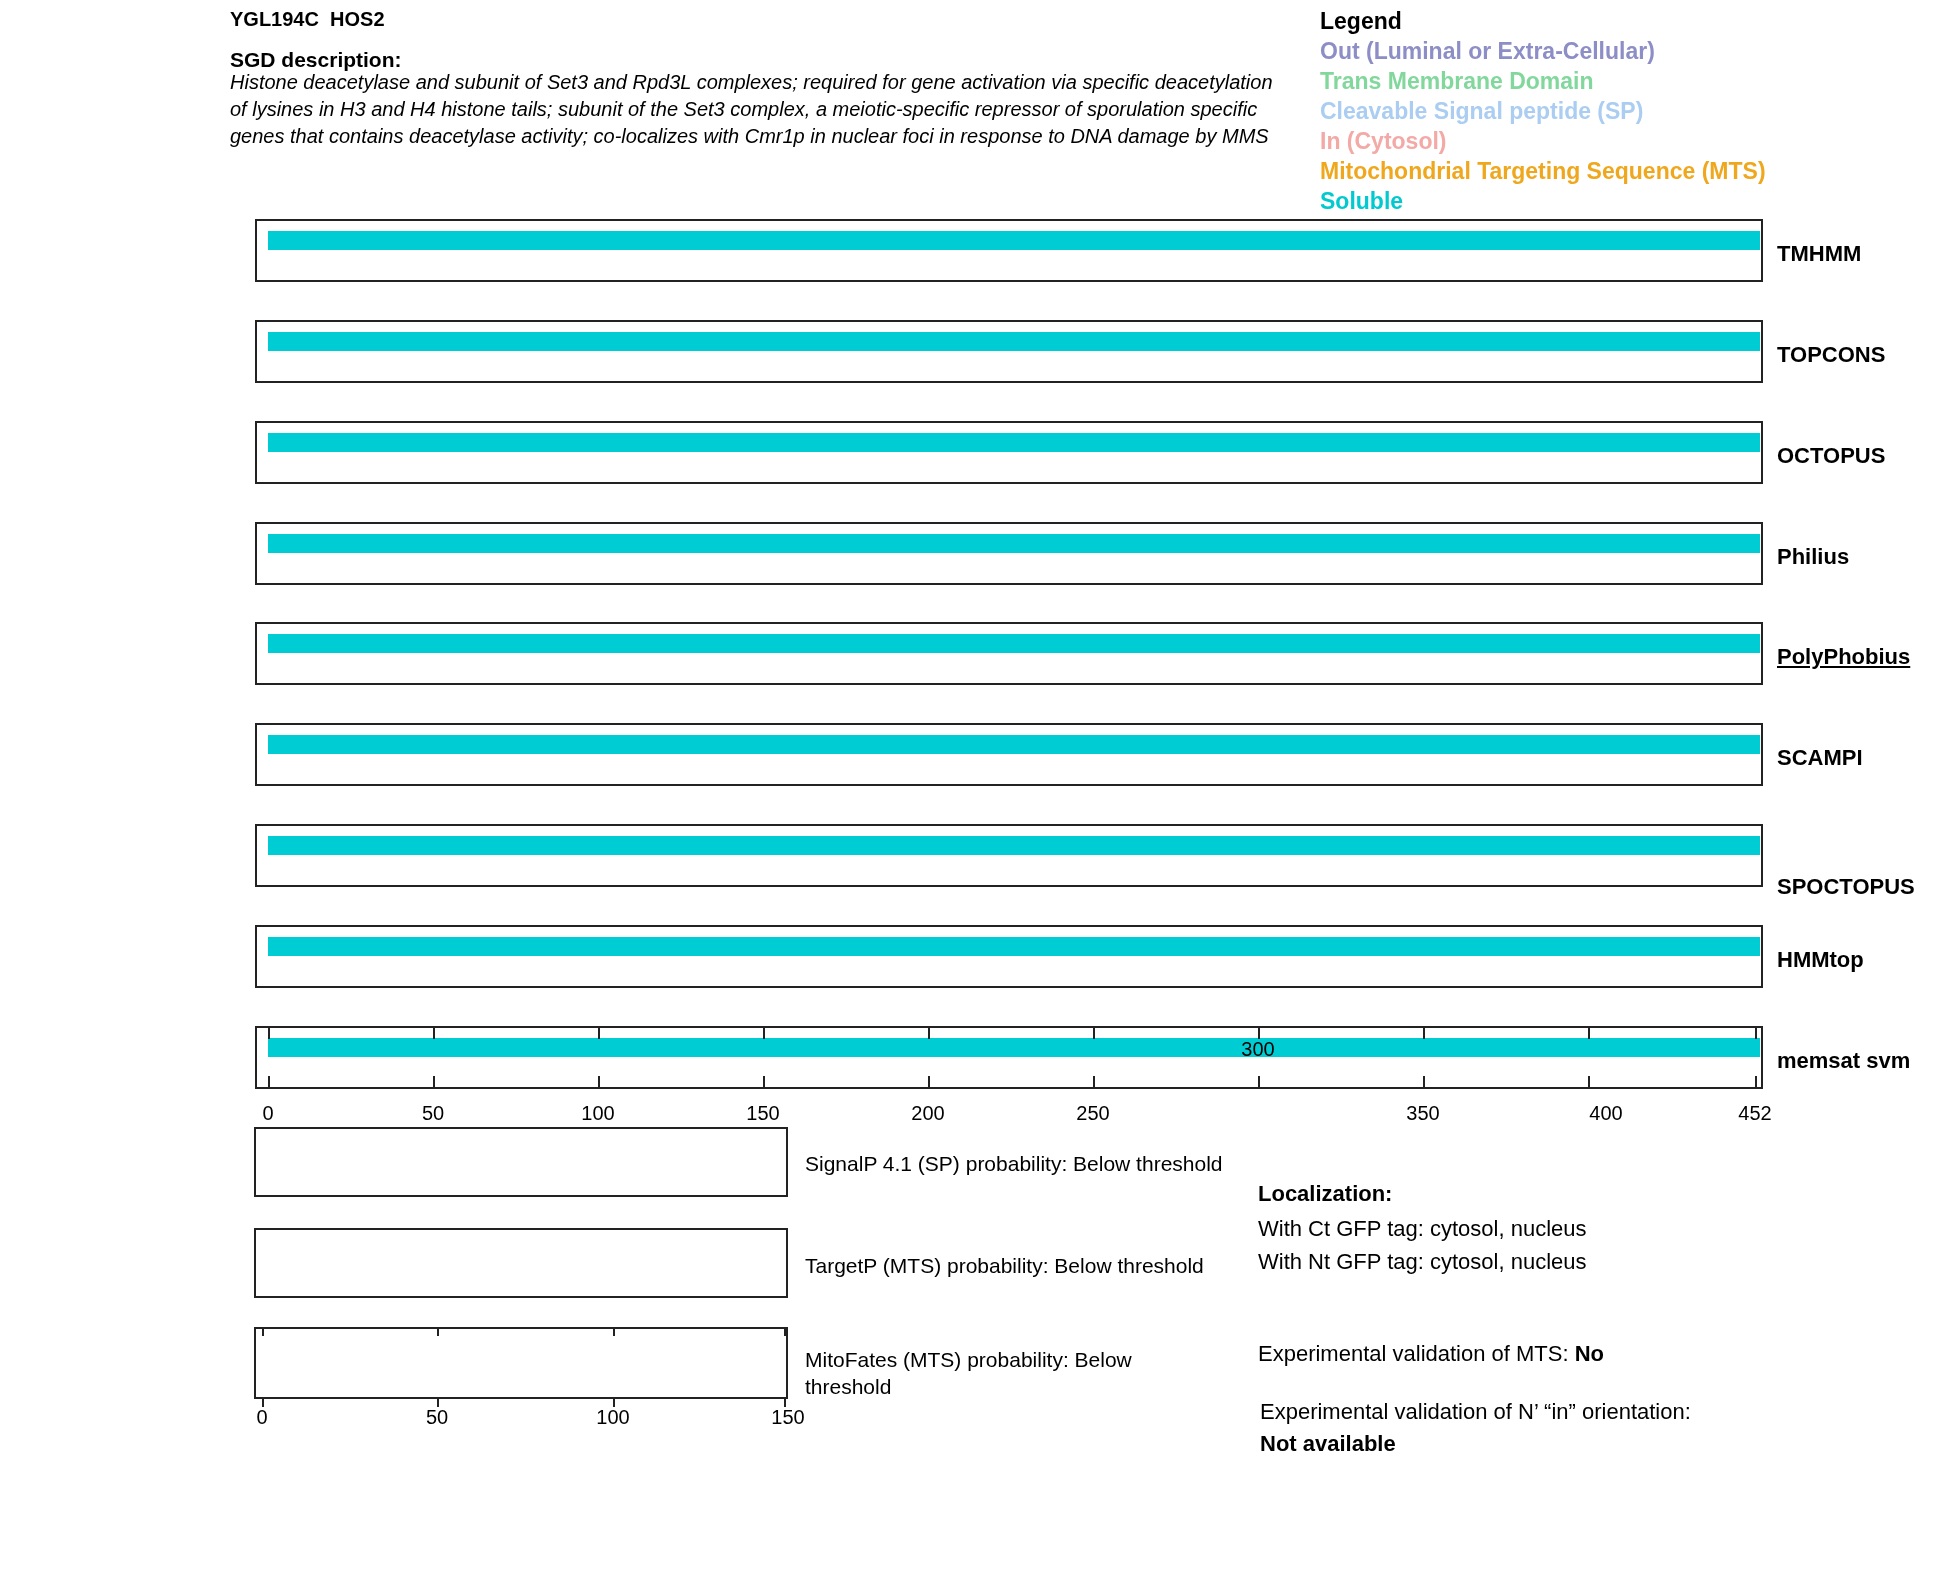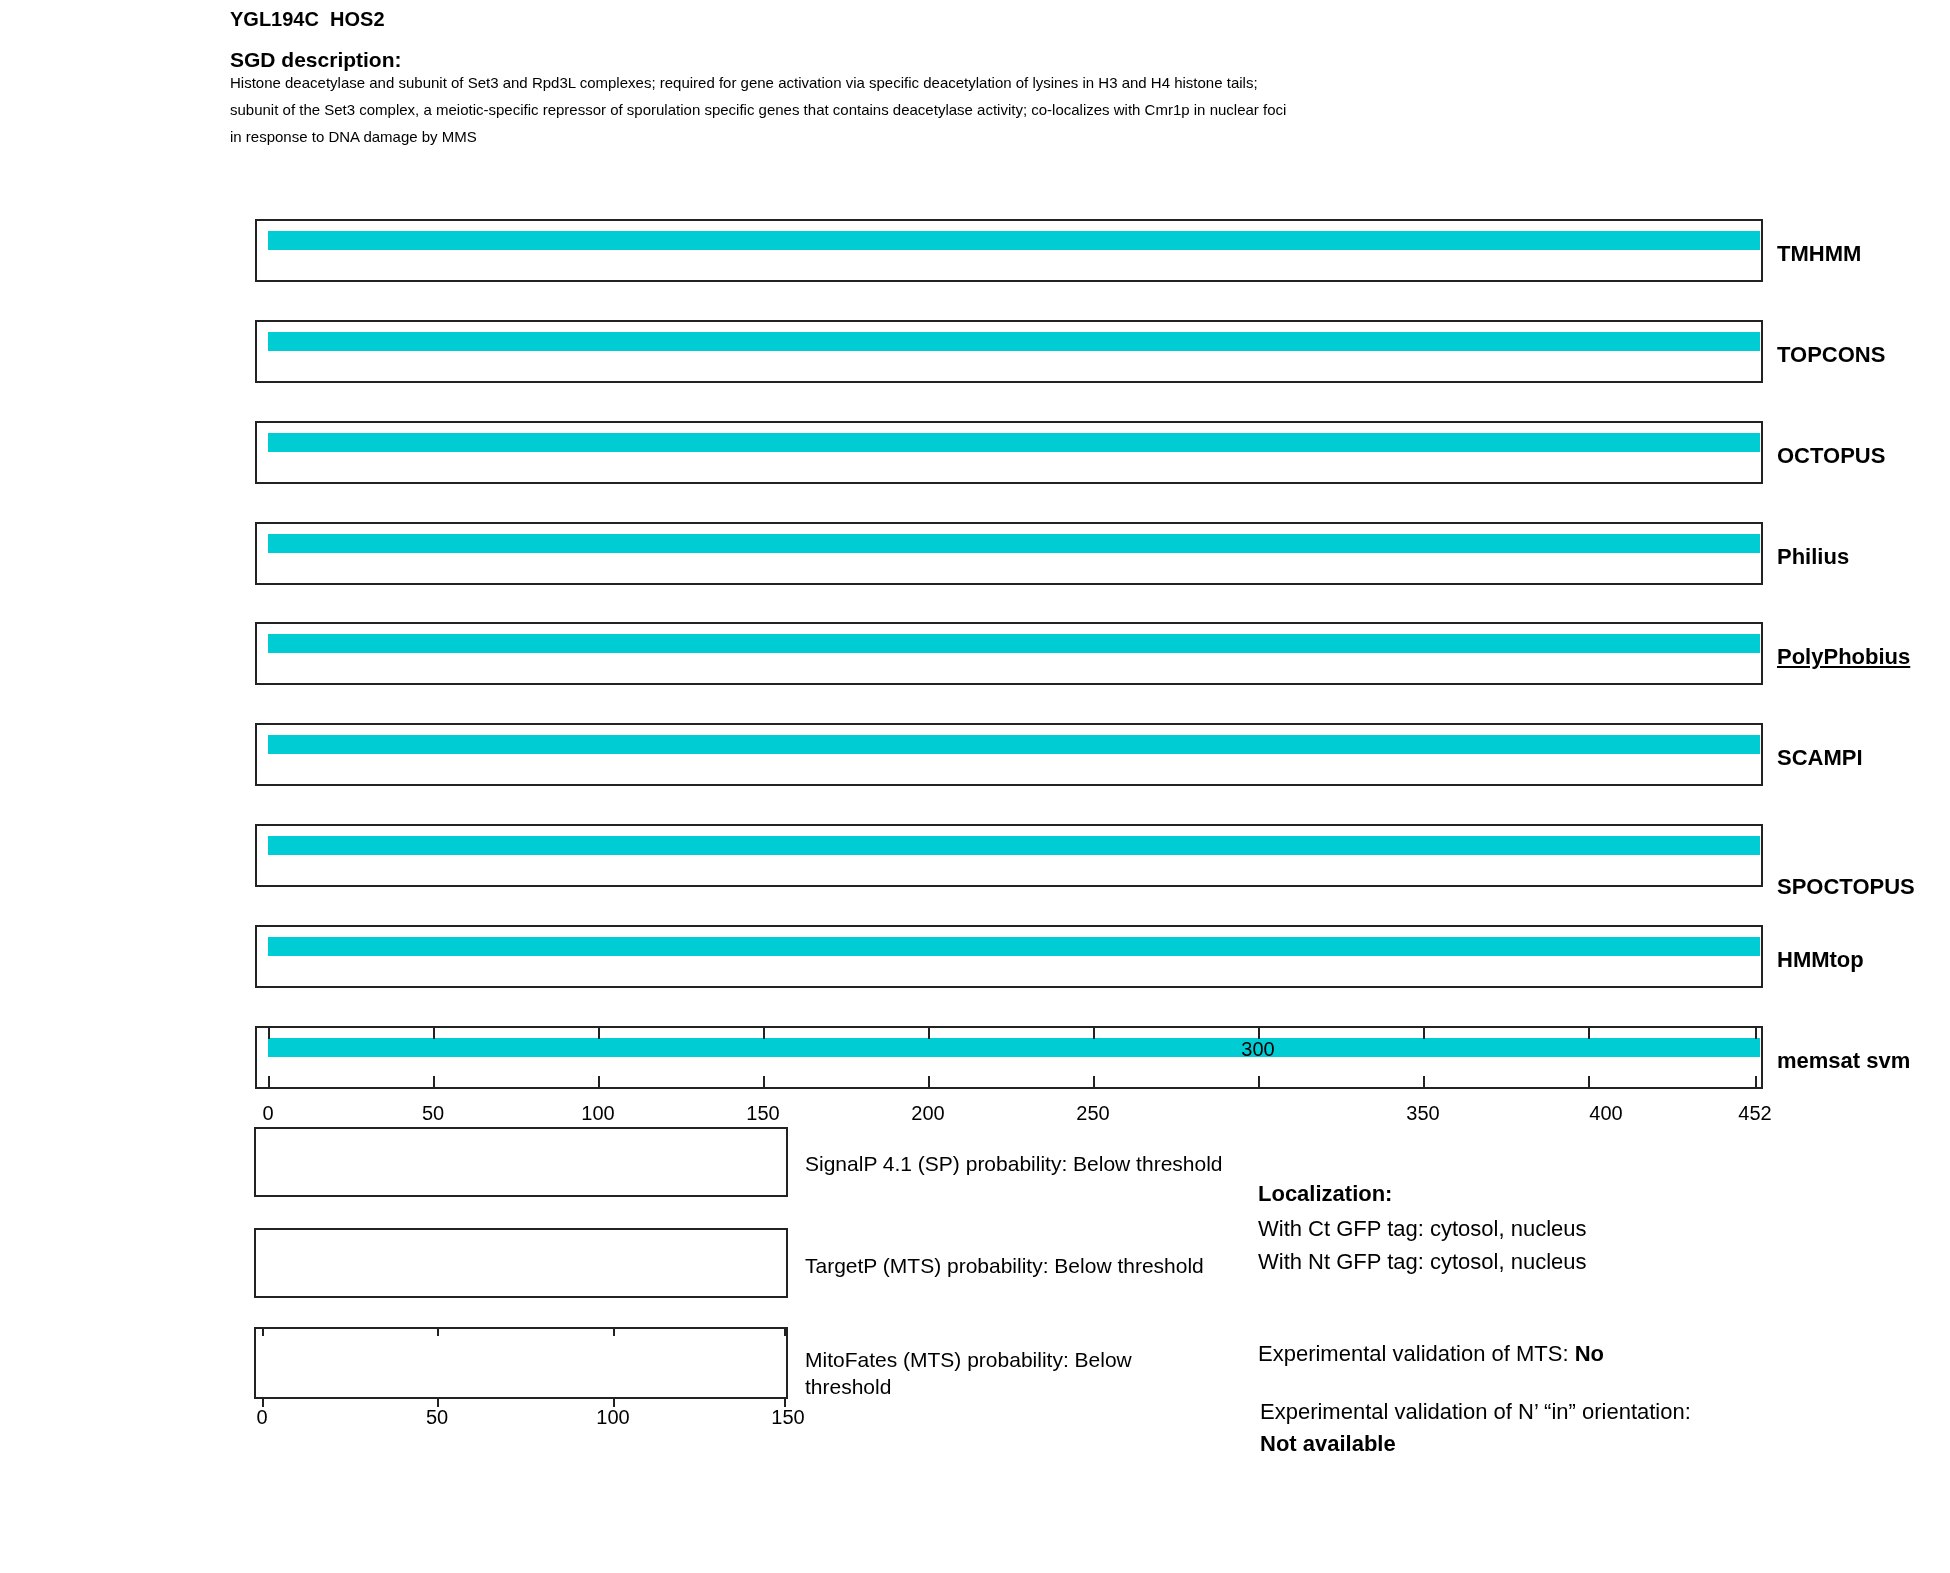--- a/index.html
+++ b/index.html
@@ -7,21 +7,21 @@
     position:relative;
     width:1950px;height:1573px;
     background:#ffffff;
     font-family:"Liberation Sans", sans-serif;
     color:#000;
     overflow:hidden;
   }
   .abs{position:absolute;}
   .page-title{font-size:20px;font-weight:bold;white-space:pre;}
   .sgd-label{font-size:21px;font-weight:bold;}
-  .sgd-desc{font-size:15px;line-height:27px;}
+  .sgd-desc{font-size:20px;line-height:27px;font-style:italic;}
   .legend-block{font-size:23px;font-weight:bold;line-height:30px;}
   .legend-title{color:#000;}
   .track-box{
     position:absolute;
     left:255px;width:1508px;height:63px;
     border:2px solid #222;
     box-sizing:border-box;
     background:#fff;
   }
   .small-box{
@@ -47,20 +47,29 @@
 </style>
 </head>
 <body>
 
 <div id="canvas">
 
   <div class="abs page-title" style="left:230px;top:8px;">YGL194C  HOS2</div>
   <div class="abs sgd-label" style="left:230px;top:48px;">SGD description:</div>
   <div class="abs sgd-desc" style="left:230px;top:69px;width:1062px;">Histone deacetylase and subunit of Set3 and Rpd3L complexes; required for gene activation via specific deacetylation of lysines in H3 and H4 histone tails; subunit of the Set3 complex, a meiotic-specific repressor of sporulation specific genes that contains deacetylase activity; co-localizes with Cmr1p in nuclear foci in response to DNA damage by MMS</div>
 
+  <div class="abs legend-block" style="left:1320px;top:6px;">
+    <div class="legend-title">Legend</div>
+    <div style="color: rgb(142, 142, 199);">Out (Luminal or Extra-Cellular)</div>
+    <div style="color: rgb(130, 215, 156);">Trans Membrane Domain</div>
+    <div style="color: rgb(170, 205, 241);">Cleavable Signal peptide (SP)</div>
+    <div style="color: rgb(243, 169, 166);">In (Cytosol)</div>
+    <div style="color: rgb(239, 167, 30);">Mitochondrial Targeting Sequence (MTS)</div>
+    <div style="color: rgb(0, 201, 207);">Soluble</div>
+  </div>
 
   <div class="track-box" style="top:219px;">
       <div class="bar" style="left: 11px; top: 10px; width: 1492.05px; background: rgb(0, 205, 211);"></div>
     </div>
   <div class="track-box" style="top:320px;">
       <div class="bar" style="left: 11px; top: 10px; width: 1492.05px; background: rgb(0, 205, 211);"></div>
     </div>
   <div class="track-box" style="top:421px;">
       <div class="bar" style="left: 11px; top: 10px; width: 1492.05px; background: rgb(0, 205, 211);"></div>
     </div>

